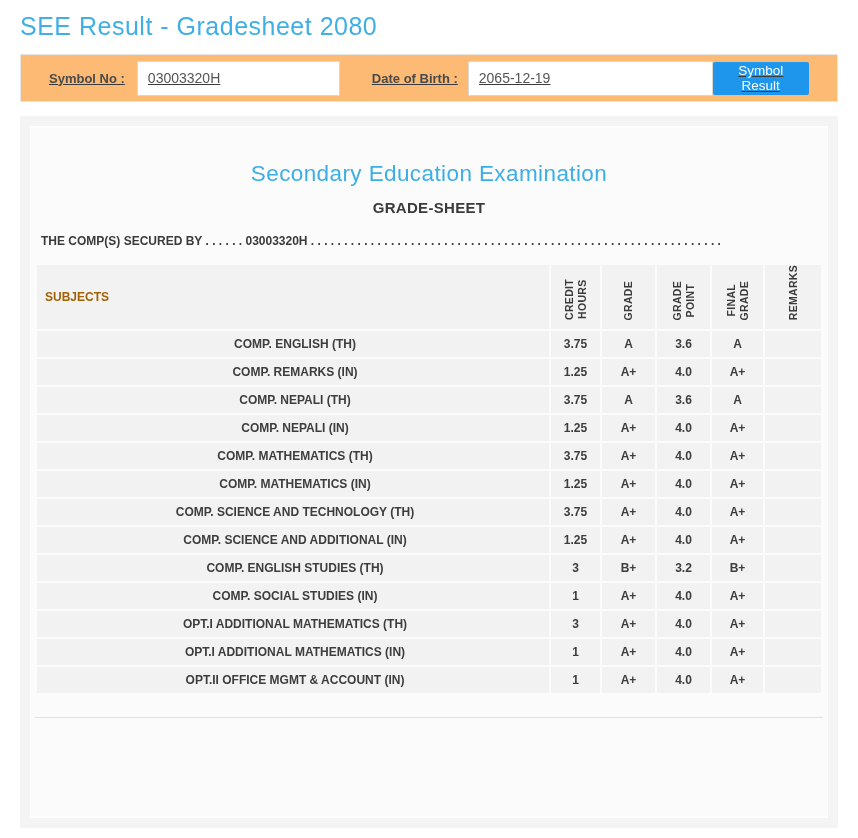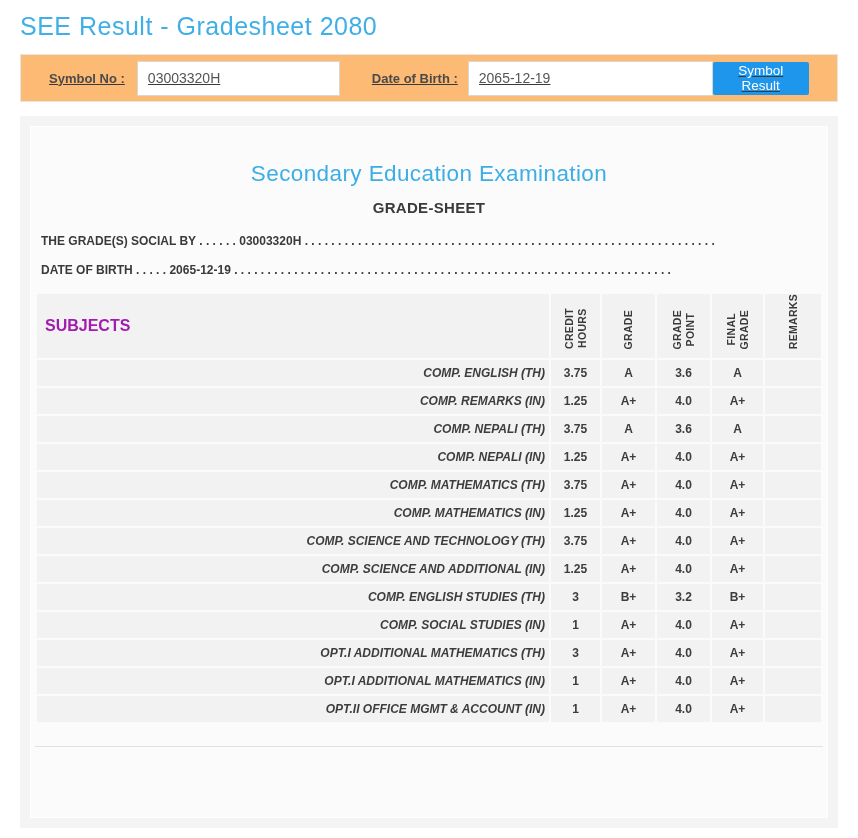--- a/index.html
+++ b/index.html
@@ -69,37 +69,37 @@
     white-space: nowrap; overflow: hidden;
   }
   table.grades {
     width: 100%; table-layout: fixed;
     border-collapse: separate; border-spacing: 2px;
     margin-top: 4px;
   }
   .grades th, .grades td { background: #f2f2f2; }
   th.subjects-head {
     text-align: left; vertical-align: middle;
-    font-size: 16px; font-weight: bold; color: #a21caf;
+    font-size: 12px; font-weight: bold; color: #a16207;
     padding: 0 0 0 8px; height: 52px;
   }
   th.vert { vertical-align: bottom; padding: 0 0 5px 0; height: 52px; }
   .vhead {
     display: inline-block;
     writing-mode: vertical-rl;
     transform: rotate(180deg);
     white-space: pre-line;
     font-size: 10.5px; font-weight: bold; color: #3a3a3a;
     line-height: 1.2; letter-spacing: 0.3px;
   }
   .grades tbody td {
     font-size: 12px; font-weight: bold; color: #3d3d3d;
     text-align: center; padding: 6px 4px; height: 16px;
   }
-  .grades tbody td.subject { text-align: right; padding-left: 8px; font-style: italic; }
+  .grades tbody td.subject { text-align: center; padding-left: 8px; }
   .gpa-line {
     margin: 16px 3px 0 0; text-align: right;
     font-size: 12px; font-weight: bold; color: #3a3a3a;
   }
   .footer-divider { border-top: 1px solid #e2e2e2; margin-top: 22px; height: 10px; }
 </style>
 </head>
 <body>
 
 <h1 class="page-title">SEE Result - Gradesheet 2080</h1>
@@ -111,22 +111,21 @@
   <input class="txt-input dob-input" type="text" value="2065-12-19" style="">
   <button class="search-btn">Symbol Result</button>
 </div>
 
 <div class="panel">
   <div class="card">
 
     <h2 class="exam-heading">Secondary Education Examination</h2>
     <h3 class="subheading">GRADE-SHEET</h3>
 
-    <p class="dotline">THE GRADE(S) SOCIAL BY . . . . . . 03003320H . . . . . . . . . . . . . . . . . . . . . . . . . . . . . . . . . . . . . . . . . . . . . . . . . . . . . . . . . . . . . .</p>
-    <p class="dotline">DATE OF BIRTH . . . . . 2065-12-19 . . . . . . . . . . . . . . . . . . . . . . . . . . . . . . . . . . . . . . . . . . . . . . . . . . . . . . . . . . . . . . . . . .</p>
+    <p class="dotline">THE COMP(S) SECURED BY . . . . . . 03003320H . . . . . . . . . . . . . . . . . . . . . . . . . . . . . . . . . . . . . . . . . . . . . . . . . . . . . . . . . . . . . .</p>
 
     <table class="grades">
       <colgroup>
         <col style="width:auto">
         <col style="width:49px">
         <col style="width:53px">
         <col style="width:53px">
         <col style="width:51px">
         <col style="width:56px">
       </colgroup>

